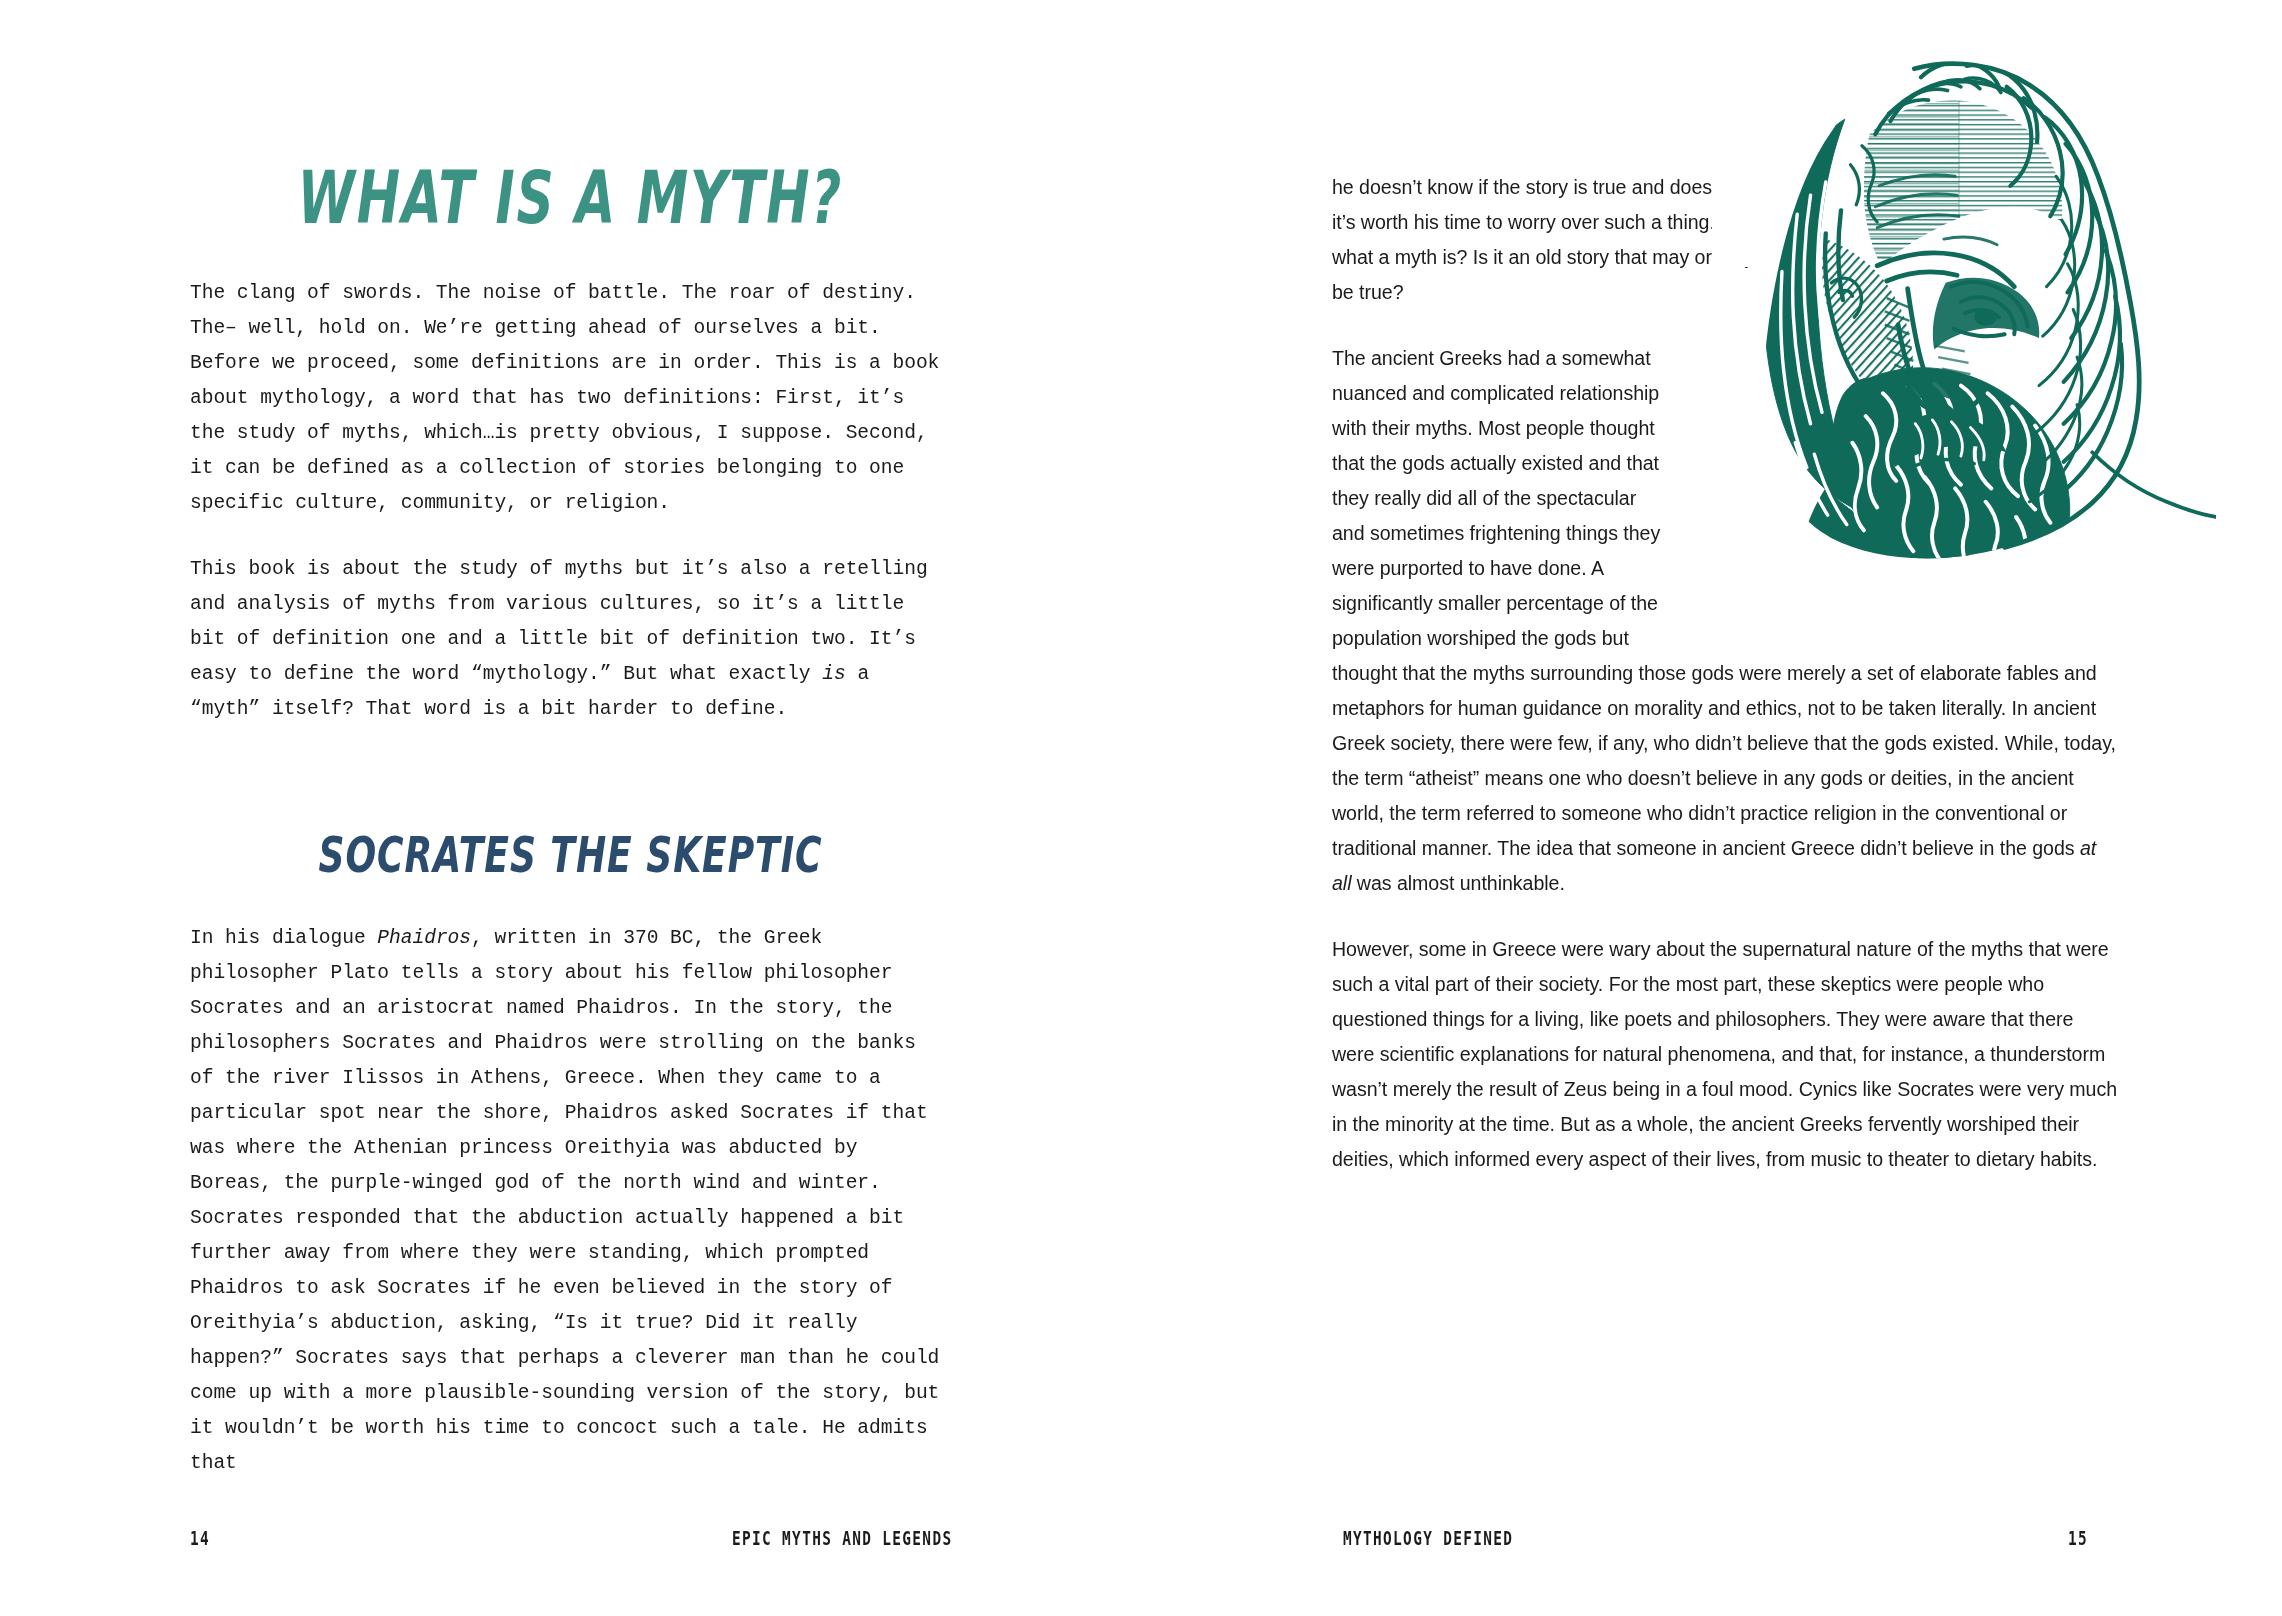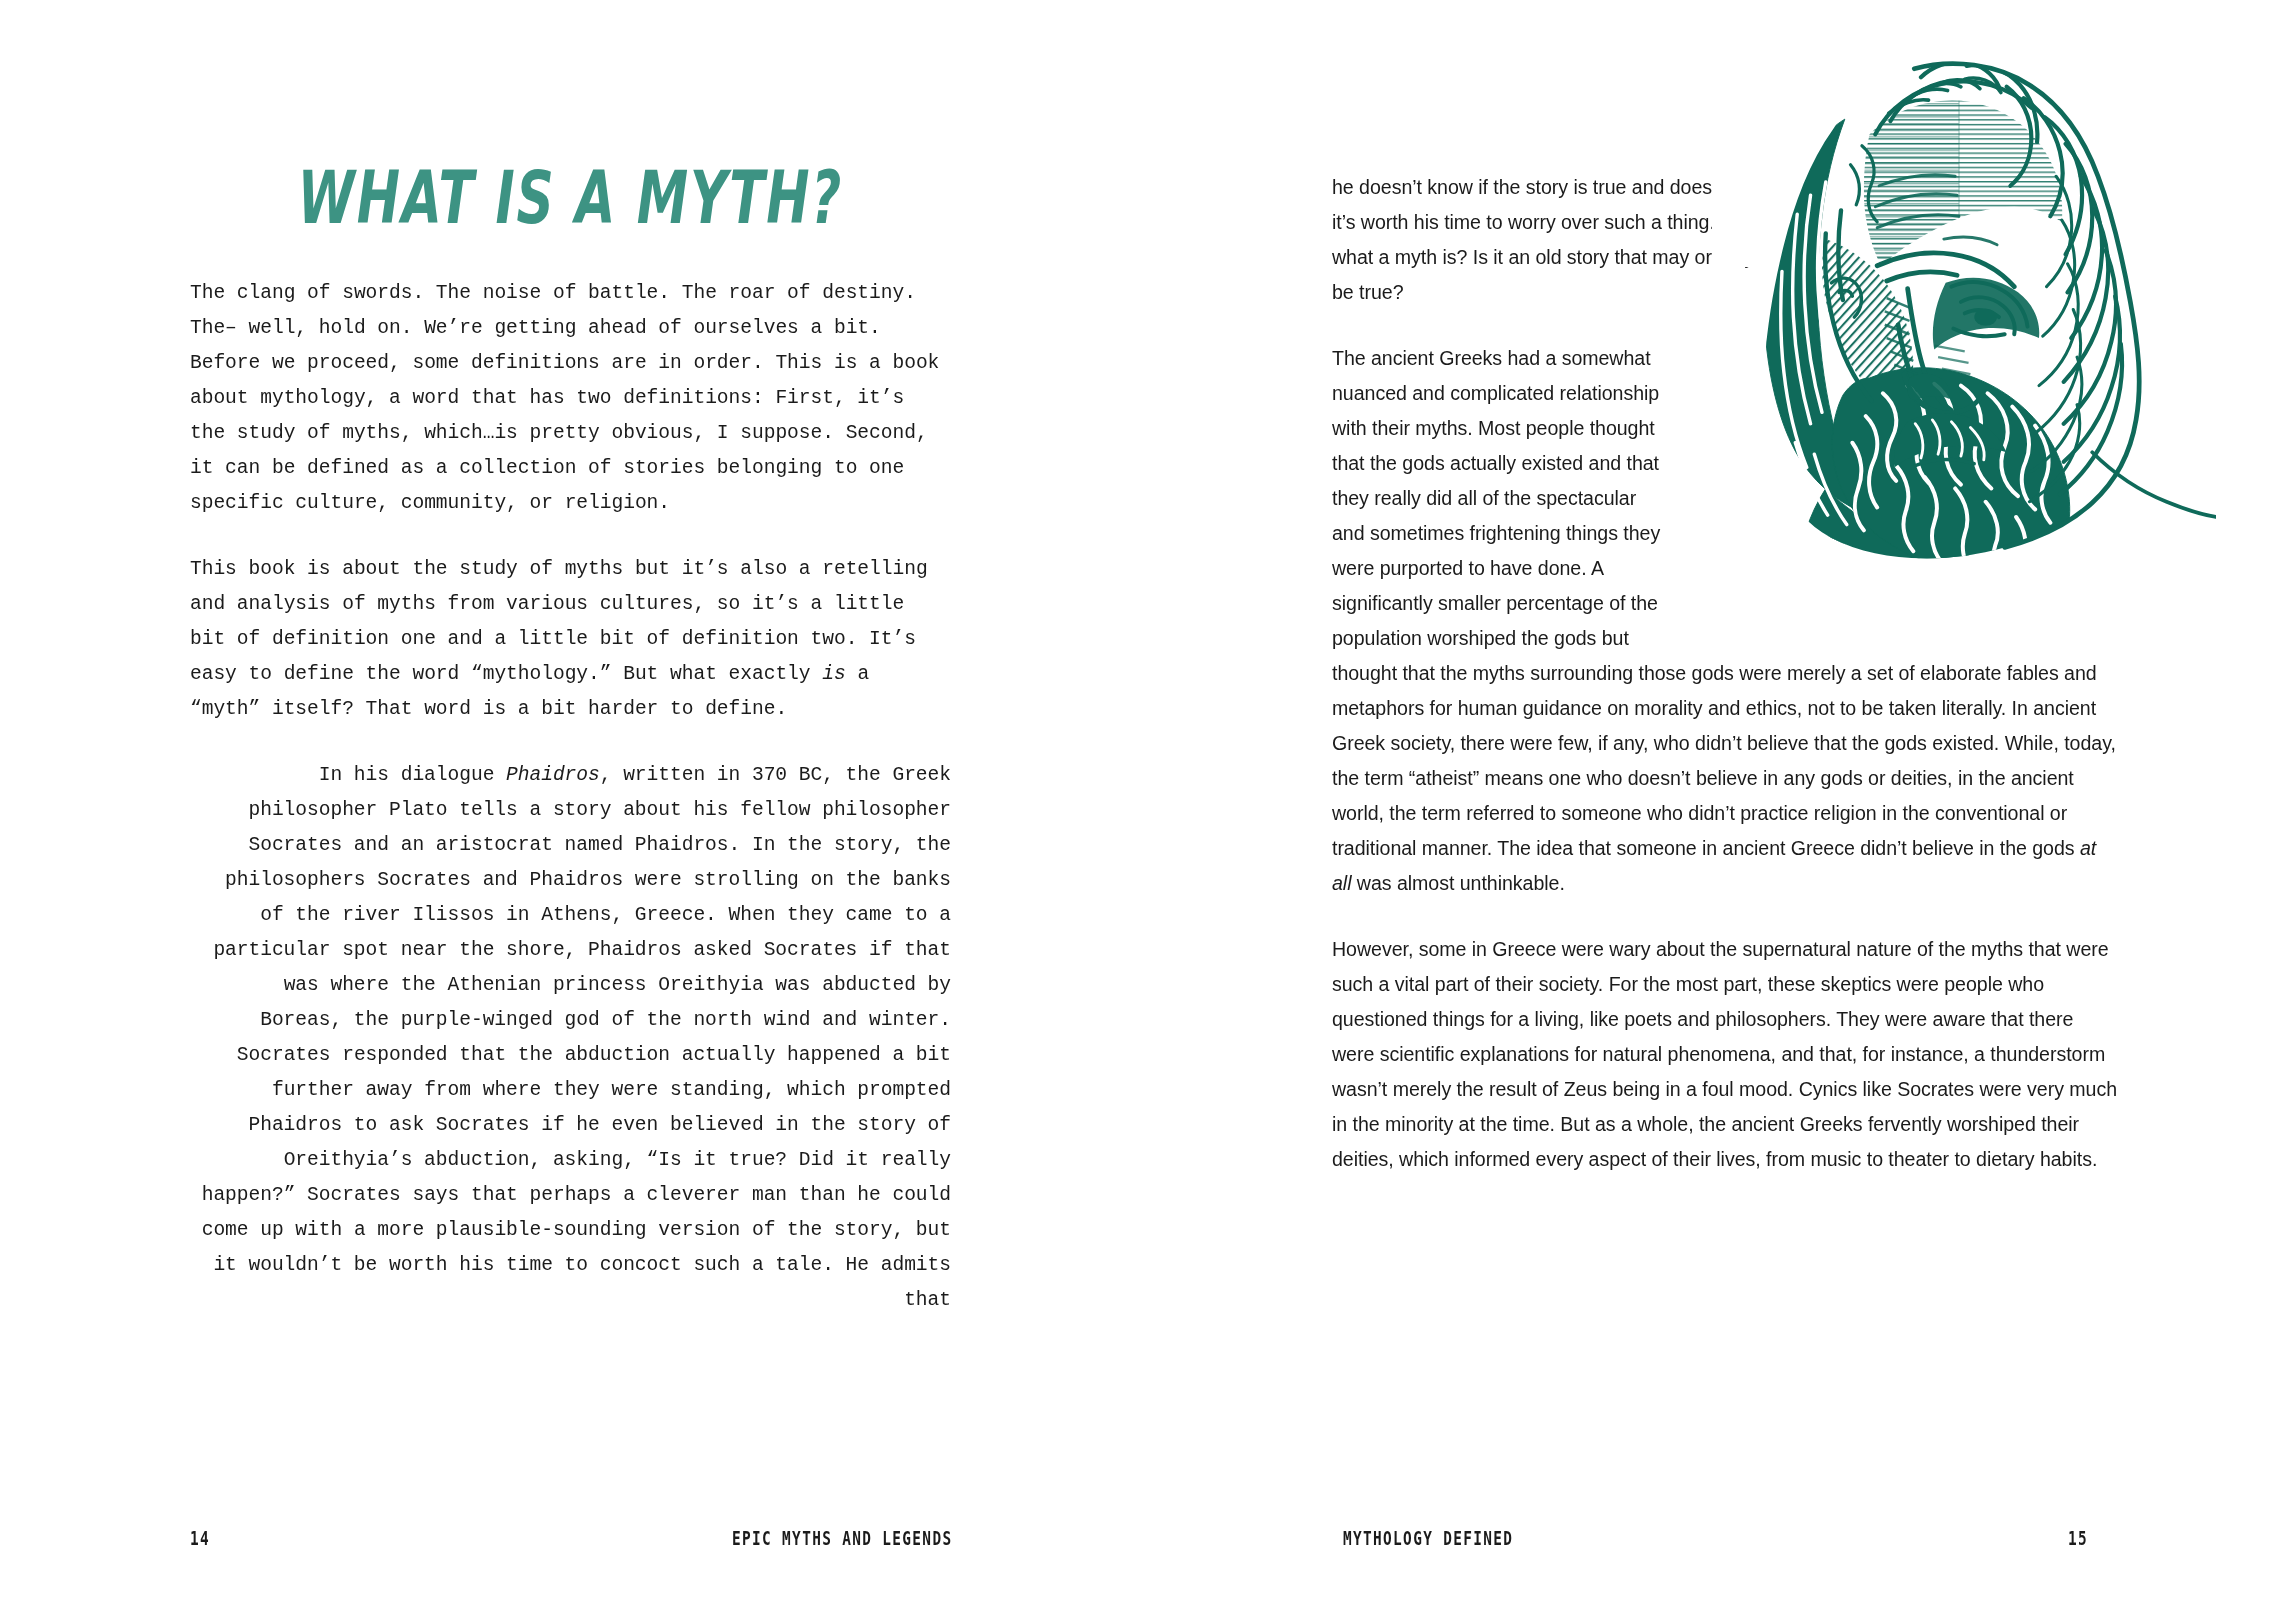--- a/index.html
+++ b/index.html
@@ -66,21 +66,21 @@
 
   p.body{
     margin:0 0 31px 0;
     padding:0;
     color:#1b1b1b;
     font-size:19.6px;
     line-height:35px;
     letter-spacing:-0.05px;
     font-family:Liberation Mono, monospace;
   }
-  p.body:last-child{margin-bottom:5px;text-align:right;}
+  p.body:last-child{margin-bottom:5px;}
   em{font-style:italic;}
   .rtext{
     color:#1b1b1b;
     font-size:19.6px;
     line-height:35px;
     letter-spacing:-0.05px;
   }
   .rtext p{ margin:0 0 31px 0; padding:0;}
   .rtext p:last-child{margin-bottom:6px;}
   .wrap-a{ float:right; width:314px; height:185px; }
@@ -141,20 +141,23 @@
   <div class="page-left">
 
     <div class="col-left">
 
       <h1 class="title">WHAT IS A MYTH?</h1>
 
       <p class="body">The clang of swords. The noise of battle. The roar of destiny. The– well, hold on. We’re getting ahead of ourselves a bit. Before we proceed, some definitions are in order. This is a book about mythology, a word that has two definitions: First, it’s the study of myths, which…is pretty obvious, I suppose. Second, it can be defined as a collection of stories belonging to one specific culture, community, or religion.</p>
 
       <p class="body"><span>This book is about the study of myths but it’s also a retelling and analysis of myths from various cultures, so it’s a little bit of definition one and a little bit of definition two. It’s easy to define the word “mythology.” But what exactly </span><em>is</em><span> a “myth” itself? That word is a bit harder to define.</span></p>
 
+      <div class="sub-wrap">
+        <h2 class="subtitle">SOCRATES THE SKEPTIC</h2>
+      </div>
 
       <p class="body"><span>In his dialogue </span><em>Phaidros</em><span>, written in 370 BC, the Greek philosopher Plato tells a story about his fellow philosopher Socrates and an aristocrat named Phaidros. In the story, the philosophers Socrates and Phaidros were strolling on the banks of the river Ilissos in Athens, Greece. When they came to a particular spot near the shore, Phaidros asked Socrates if that was where the Athenian princess Oreithyia was abducted by Boreas, the purple-winged god of the north wind and winter. Socrates responded that the abduction actually happened a bit further away from where they were standing, which prompted Phaidros to ask Socrates if he even believed in the story of Oreithyia’s abduction, asking, “Is it true? Did it really happen?” Socrates says that perhaps a cleverer man than he could come up with a more plausible-sounding version of the story, but it wouldn’t be worth his time to concoct such a tale. He admits that</span></p>
 
     </div>
 
     <div class="folio folio-left">14</div>
     <div class="runhead runhead-left">EPIC MYTHS AND LEGENDS</div>
   </div>
 
   <div class="page-right">

